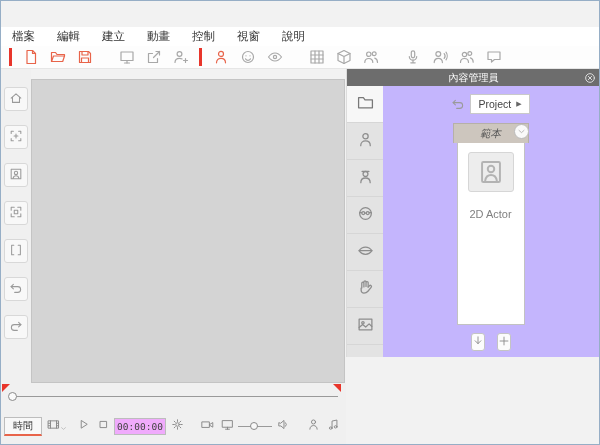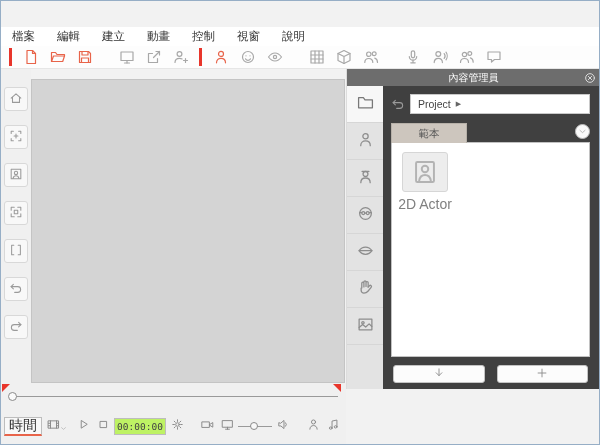--- a/index.html
+++ b/index.html
@@ -28,56 +28,56 @@
   .tb-gap{width:15px;}
 
   
   .left-strip{position:absolute;left:0;top:68px;width:30px;height:314px;background:#f0f0f0;display:flex;flex-direction:column;align-items:center;padding-top:18px;gap:14px;}
   .side-btn{width:24px;height:24px;border:1px solid #d8d8d8;background:#f8f8f8;border-radius:3px;display:flex;align-items:center;justify-content:center;color:#9a9a9a;}
 
   
   .canvas-surface{position:absolute;left:30px;top:78px;width:314px;height:304px;background:var(--canvas-bg,#d4d4d4);border:1px solid #c4c4c4;}
 
   
-  .right-panel{position:absolute;left:345px;top:68px;width:254px;height:320px;background:#f0f0f0;border-left:1px solid #dcdcdc;}
+  .right-panel{position:absolute;left:345px;top:68px;width:254px;height:288px;background:#f0f0f0;border-left:1px solid #dcdcdc;}
   .panel-header{height:17px;background:var(--panel-header-bg,#6d6d6d);color:#fff;display:flex;align-items:center;justify-content:center;font-size:10px;position:relative;}
   .panel-close{position:absolute;right:4px;top:2px;width:13px;height:13px;color:#e6e6e6;display:flex;align-items:center;justify-content:center;}
   .panel-body{position:absolute;top:17px;left:0;right:0;bottom:0;display:flex;}
   .side-tabs{width:36px;background:#e3e3e3;display:flex;flex-direction:column;}
   .side-tab{height:37px;display:flex;align-items:center;justify-content:center;color:#8d8d8d;border-bottom:1px solid #d6d6d6;}
   .side-tab.active{background:#f7f7f7;color:#787878;}
-  .panel-content{flex:1;background:#404040;display:flex;flex-direction:column;padding:8px 10px 6px 8px;}
+  .panel-content{flex:1;background:#c4b5fd;display:flex;flex-direction:column;padding:8px 10px 6px 8px;align-items:center;}
   .project-row{display:flex;align-items:center;gap:5px;margin-bottom:7px;}
   .back-icon{color:#9a9a9a;display:flex;}
   .project-box{flex:1;height:20px;border:1px solid #c9c9c9;background:#fff;display:flex;align-items:center;padding:0 7px;font-size:10.5px;color:#444;gap:5px;}
   .project-arrow{font-size:7px;color:#666;}
-  .tabs-row{display:flex;align-items:flex-end;position:relative;height:22px;z-index:2;}
+  .tabs-row{display:flex;align-items:flex-end;position:relative;height:22px;z-index:2;font-style:italic;}
   .cm-tab{width:76px;height:20px;display:flex;align-items:center;justify-content:center;font-size:10.5px;background:var(--tab-inactive-bg,#cdc6be);color:#555;border:1px solid #b6b0a8;border-bottom:none;}
   .cm-tab.active{background:#fff;height:22px;color:#222;border-color:#a8a8a8;}
   .tab-chevron{position:absolute;right:0;bottom:4px;width:15px;height:15px;border:1px solid #bbb;border-radius:50%;color:#999;display:flex;align-items:center;justify-content:center;background:#fafafa;}
   .content-box{flex:1;border:1px solid #c2c2c2;background:#fff;margin-top:-1px;padding:9px 7px;display:flex;align-items:flex-start;gap:9px;flex-wrap:wrap;overflow:hidden;}
   .actor-card{width:52px;display:flex;flex-direction:column;align-items:center;}
   .thumb{width:46px;height:40px;background:#ededed;border:1px solid #d6d6d6;border-radius:3px;display:flex;align-items:center;justify-content:center;color:#b3b3b3;}
-  .card-label{font-size:14px;color:#808080;margin-top:4px;white-space:nowrap;}
+  .card-label{font-size:11px;color:#808080;margin-top:16px;white-space:nowrap;}
   .panel-bottom-buttons{display:flex;gap:12px;margin-top:8px;padding:0 2px;}
   .panel-btn{flex:1;height:18px;border:1px solid #c4c4c4;background:#fcfcfc;border-radius:3px;display:flex;align-items:center;justify-content:center;color:#8a8a8a;}
 
   
   .timeline{position:absolute;left:0;top:382px;width:345px;height:24px;background:#f0f0f0;}
   .tl-track{position:absolute;left:10px;right:8px;top:13px;height:1px;background:#9a9a9a;}
   .tl-knob{position:absolute;left:7px;top:9px;width:9px;height:9px;border:1px solid #8a8a8a;border-radius:50%;background:#fafafa;}
   .tl-marker-left{position:absolute;left:1px;top:1px;width:0;height:0;border-left:8px solid var(--separator-red,#e8352b);border-bottom:8px solid transparent;}
   .tl-marker-right{position:absolute;right:5px;top:1px;width:0;height:0;border-right:8px solid var(--separator-red,#e8352b);border-bottom:8px solid transparent;}
 
   
   .transport{position:absolute;left:0;top:406px;width:345px;height:38px;background:#f0f0f0;display:flex;align-items:center;padding:0 3px;gap:2px;}
-  .time-label-box{min-width:38px;height:19px;border:1px solid #bdbdbd;border-bottom:2px solid var(--accent,#e8644a);background:#f8f8f8;display:flex;align-items:center;justify-content:center;font-size:14px;color:#333;padding:0 3px;}
+  .time-label-box{min-width:38px;height:19px;border:1px solid #bdbdbd;border-bottom:2px solid var(--accent,#e8644a);background:#f8f8f8;display:flex;align-items:center;justify-content:center;font-size:10px;color:#333;padding:0 3px;}
   .bar-btn{width:18px;height:18px;display:flex;align-items:center;justify-content:center;color:#8a8a8a;position:relative;flex:0 0 auto;}
   .mini-chevron{position:absolute;right:-5px;bottom:3px;color:#999;display:flex;}
-  .time-field{width:52px;height:17px;border:1px solid #bdbdbd;background:#bef264;display:flex;align-items:center;justify-content:center;font-size:9.5px;color:#444;font-family:"DejaVu Sans Mono",monospace;flex:0 0 auto;}
+  .time-field{width:52px;height:17px;border:1px solid #bdbdbd;background:#f0abfc;display:flex;align-items:center;justify-content:center;font-size:9.5px;color:#444;font-family:"DejaVu Sans Mono",monospace;flex:0 0 auto;}
   .bar-gap{width:8px;flex:0 0 auto;}
   .mini-slider{width:34px;height:18px;position:relative;flex:0 0 auto;}
   .ms-track{position:absolute;left:0;right:0;top:9px;height:1px;background:#9a9a9a;}
   .ms-knob{position:absolute;left:12px;top:5px;width:8px;height:8px;border:1px solid #8a8a8a;border-radius:50%;background:#f8f8f8;}
 </style>
 </head>
 <body>
 
 <div class="window">
 

